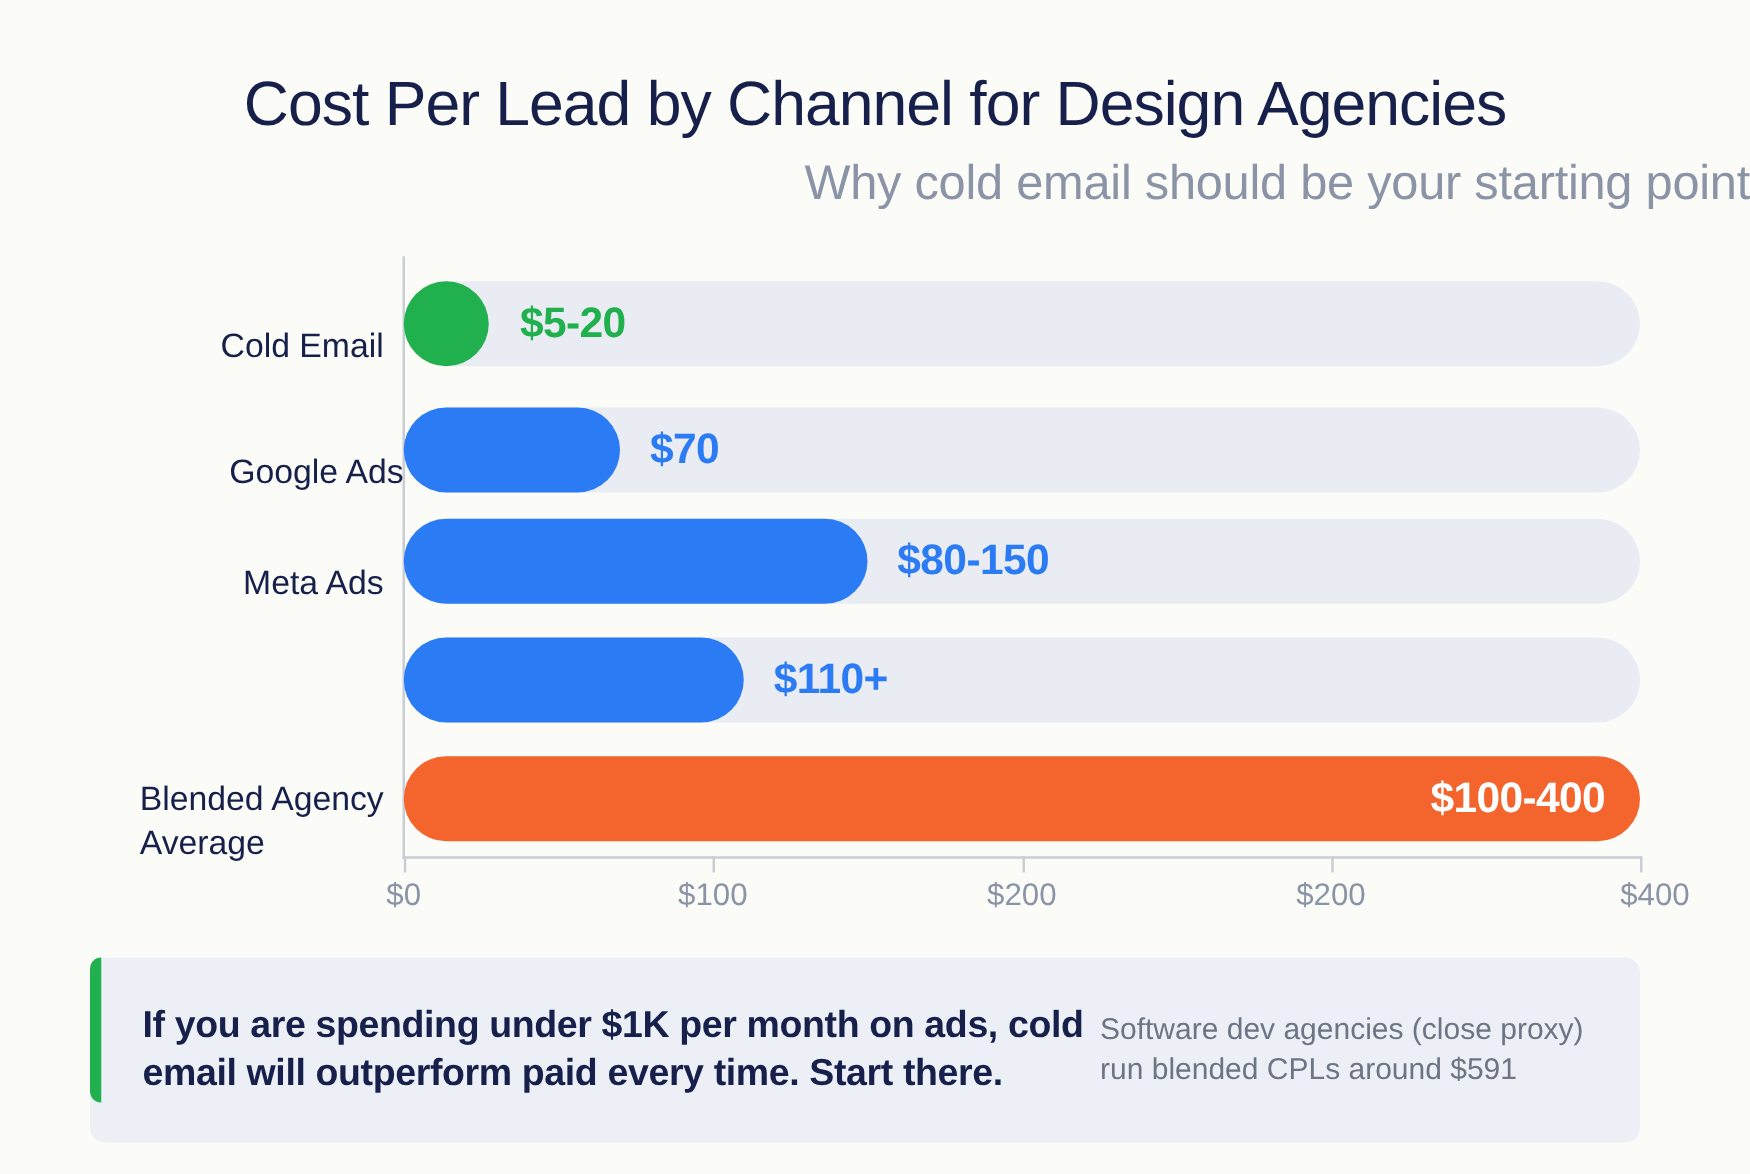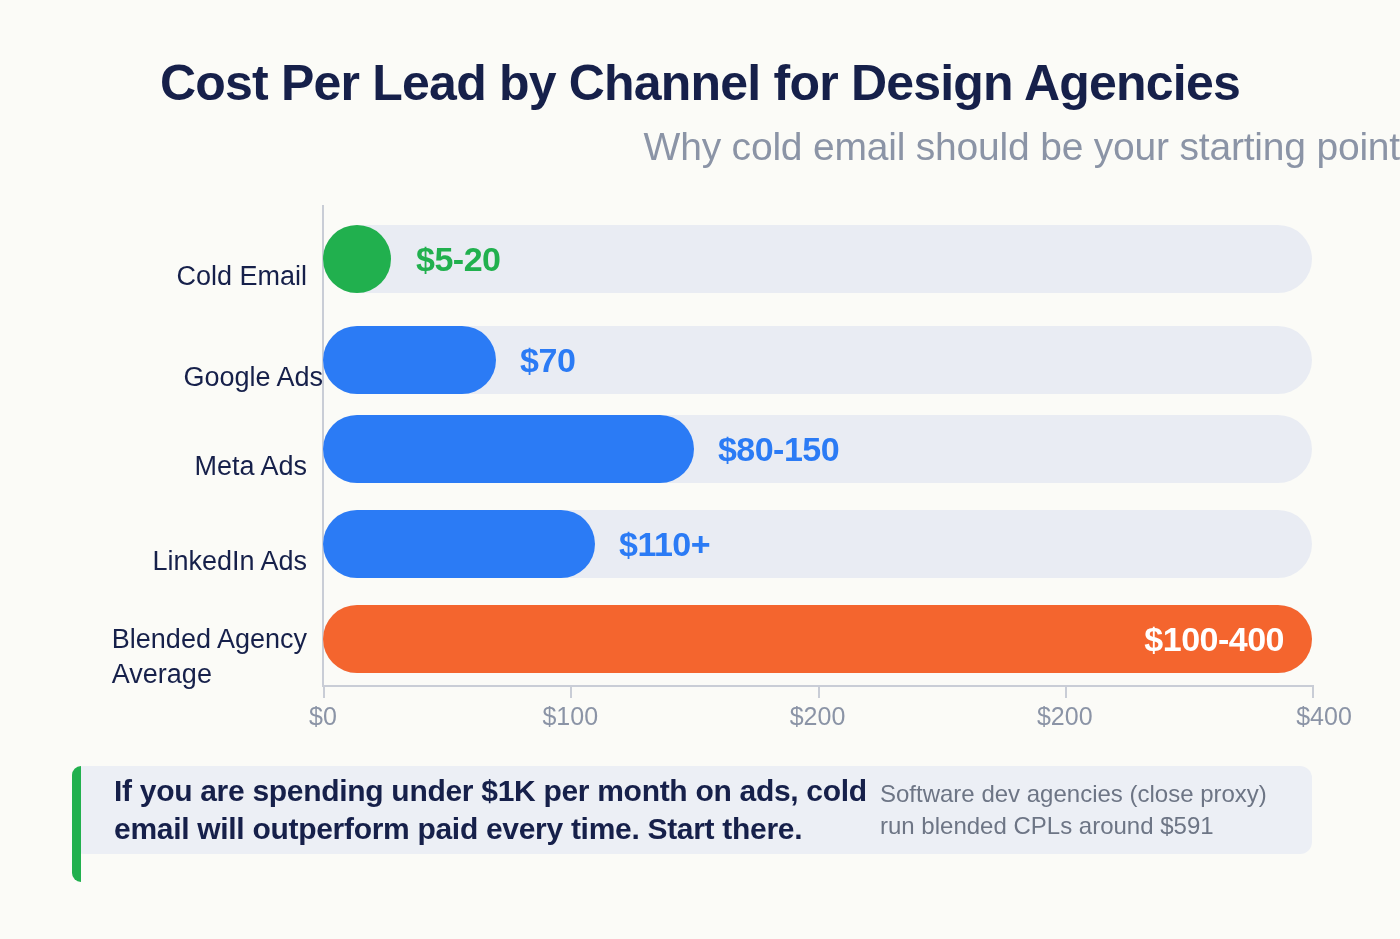--- a/index.html
+++ b/index.html
@@ -23,21 +23,21 @@
   
   .header {
     position: absolute;
     top: 56px;
     left: 0;
     width: 1400px;
     text-align: center;
   }
   .chart-title {
     font-size: 50px;
-    font-weight: bold;
+    font-weight: normal;
     color: #16204a;
     letter-spacing: -0.8px;
     line-height: 1.1;
     margin: 0;
     font-family: "Liberation Sans", sans-serif;
   }
   .chart-subtitle {
     margin: 14px 0 0 0;
     font-size: 39px;
     font-weight: normal;
@@ -136,21 +136,21 @@
   .bar-value.inside {
     color: #ffffff;
   }
 
   
   .footer {
     position: absolute;
     left: 72px;
     top: 766px;
     width: 1240px;
-    height: 88px;
+    height: 148px;
     background: #eceff5;
     border-radius: 12px;
   }
   .footer-accent {
     position: absolute;
     left: 0;
     top: 0;
     width: 9px;
     height: 116px;
     background: #21b04e;
@@ -208,21 +208,20 @@
           <div class="bar" style="width: 173.075px; background: rgb(43, 123, 245);"></div>
           <div class="bar-value outside" style="color: rgb(43, 123, 245); left: 520.075px;">$70</div>
         </div>
         <div class="row" style="top: 210px;">
           <div class="row-label">Meta Ads</div>
           <div class="track"></div>
           <div class="bar" style="width: 370.875px; background: rgb(43, 123, 245);"></div>
           <div class="bar-value outside" style="color: rgb(43, 123, 245); left: 717.875px;">$80-150</div>
         </div>
         <div class="row" style="top: 305px;">
-          <div class="row-label">LinkedIn Ads</div>
           <div class="track"></div>
           <div class="bar" style="width: 271.975px; background: rgb(43, 123, 245);"></div>
           <div class="bar-value outside" style="color: rgb(43, 123, 245); left: 618.975px;">$110+</div>
         </div>
         <div class="row" style="top: 400px;">
           <div class="row-label">Blended Agency
 Average</div>
           <div class="track"></div>
           <div class="bar" style="width: 989px; background: rgb(244, 101, 46);"></div>
           <div class="bar-value inside" style="color: rgb(255, 255, 255); left: auto; right: 116px;">$100-400</div>

